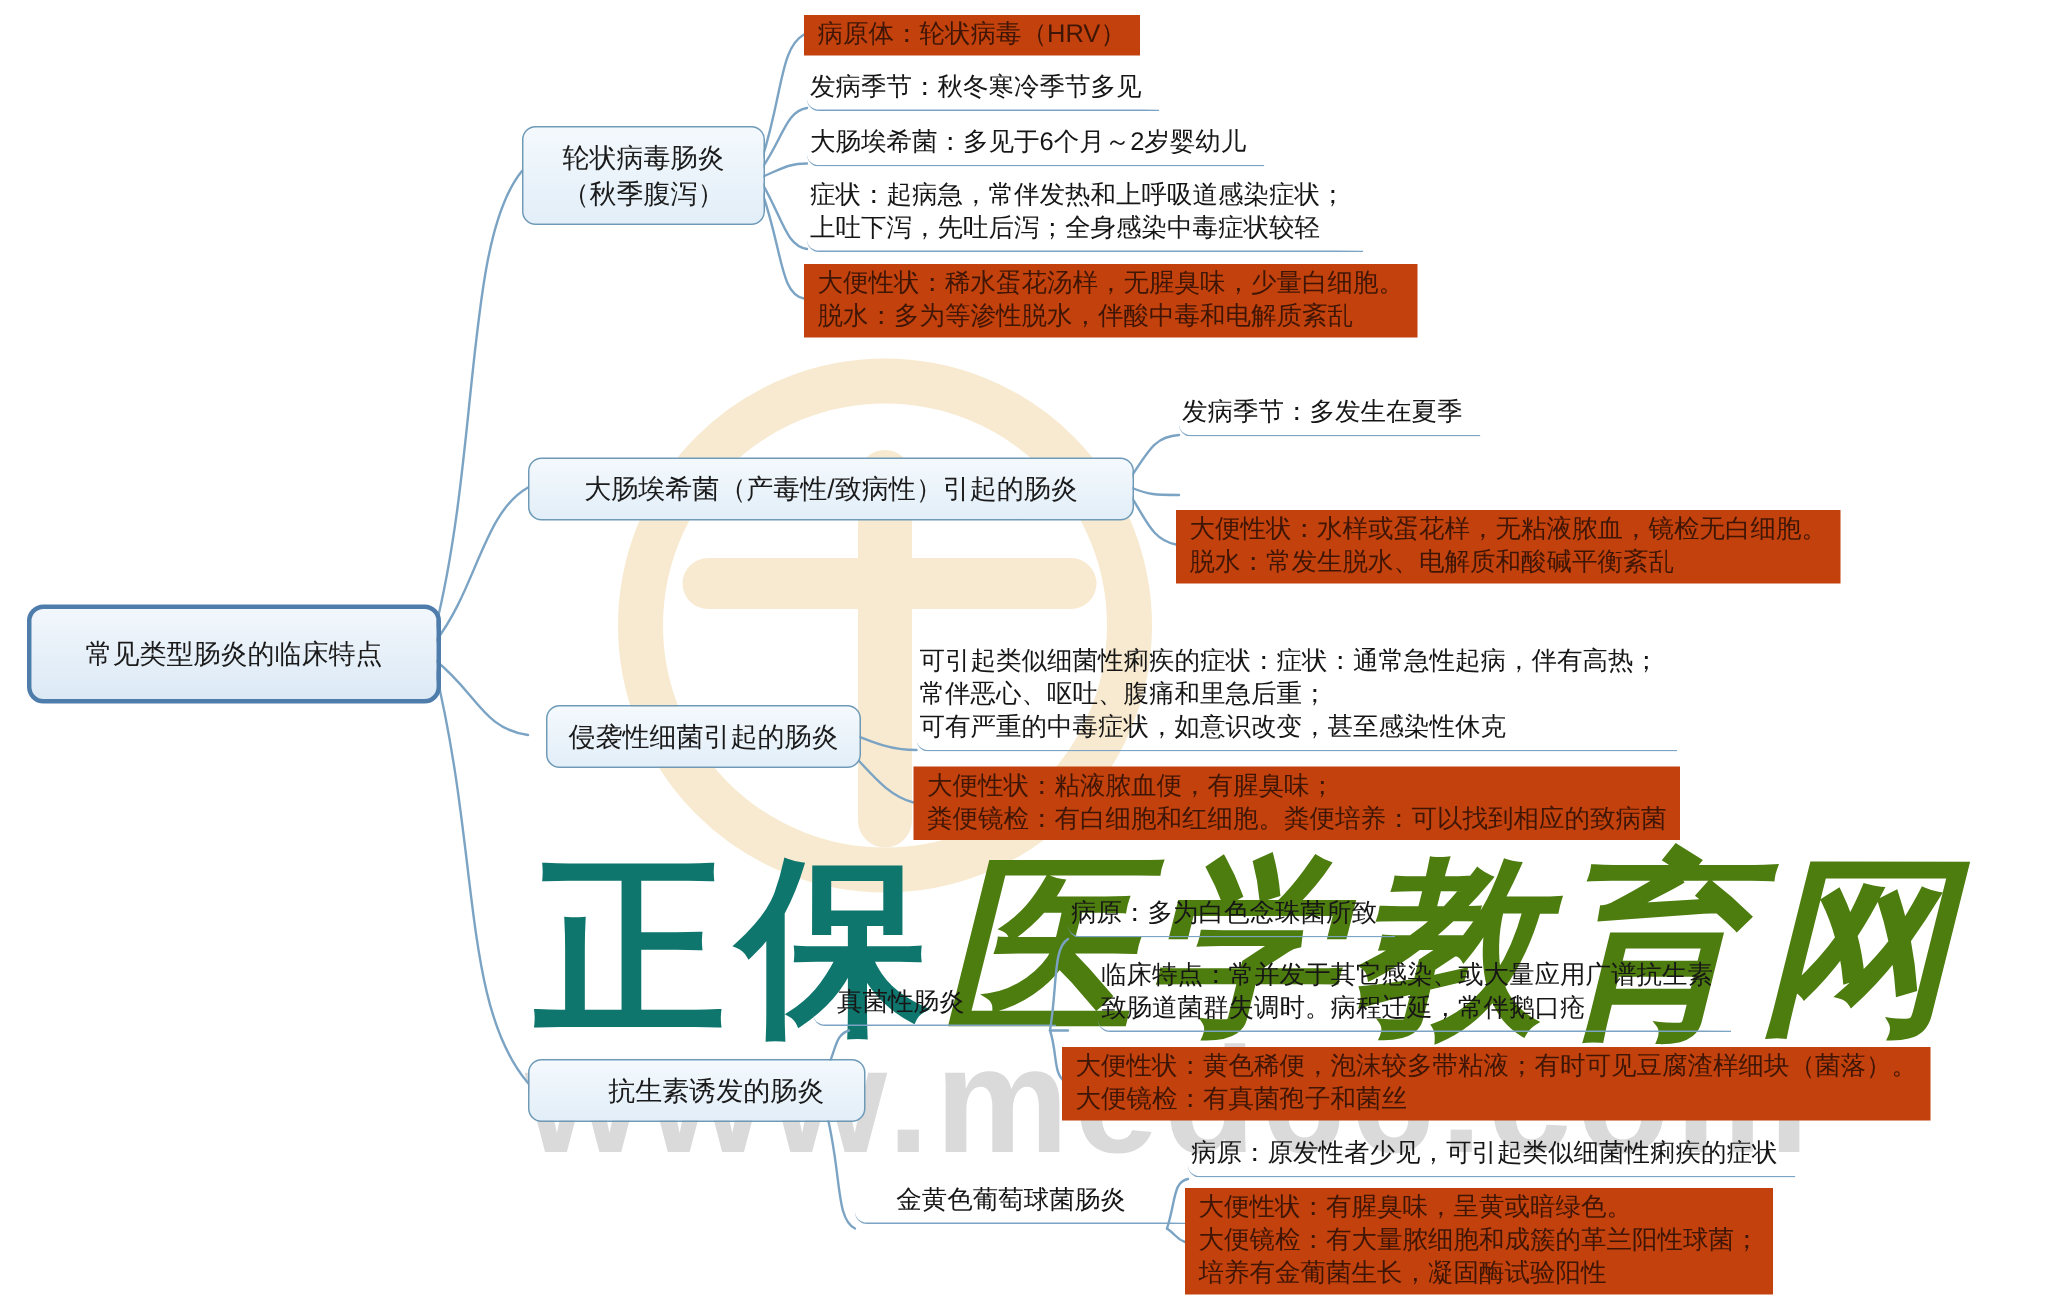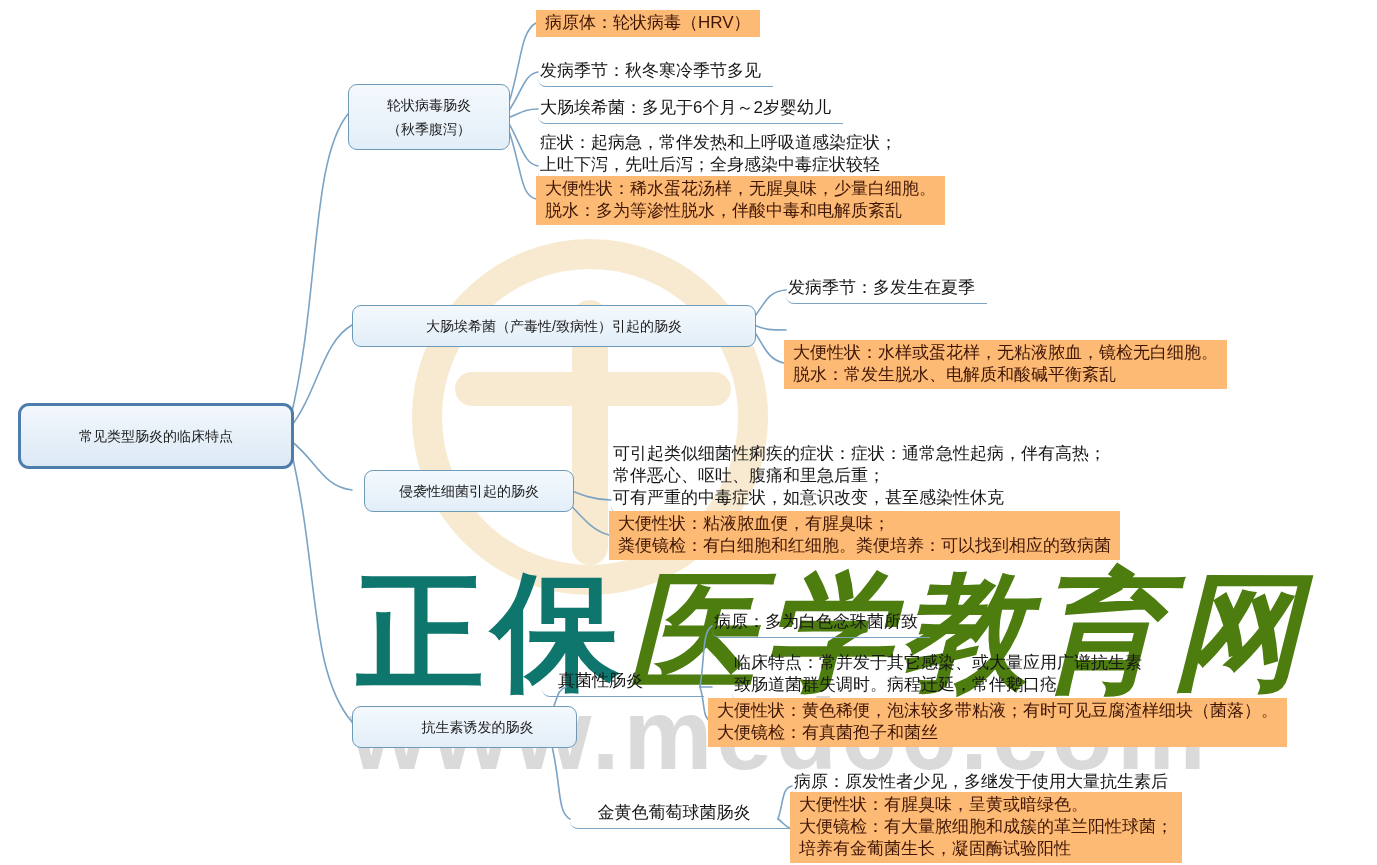--- a/index.html
+++ b/index.html
@@ -20,35 +20,35 @@
           color:#dadada;line-height:1;white-space:nowrap;}
 
   
   #connectors{position:absolute;left:0;top:0;z-index:1;}
   #connectors path{fill:none;stroke:#7ba3c4;stroke-width:1.6;stroke-linecap:round;}
 
   
   .node{position:absolute;display:flex;align-items:center;justify-content:center;
         text-align:center;border:1.5px solid #6e9ab8;border-radius:9px;
         background:linear-gradient(180deg,#f4f9fd 0%,#e2eef8 100%);
-        font-size:14px;color:#1b1b1b;z-index:2;white-space:pre-line;line-height:24px;}
+        font-size:18px;color:#1b1b1b;z-index:2;white-space:pre-line;line-height:24px;}
   #root{left:18px;top:403px;width:270px;height:60px;border-width:3px;border-color:#4e7dac;
         border-radius:11px;background:linear-gradient(180deg,#f2f7fc 0%,#dce9f5 100%);}
   #b1box{left:348px;top:84px;width:160px;height:64px;}
   #b2box{left:352px;top:305px;width:402px;height:40px;}
   #b3box{left:352px;top:470px;width:208px;height:40px;margin-left:12px;}
   #b4box{left:352px;top:706px;width:197px;height:40px;padding-left:26px;}
 
   
   .leaf{position:absolute;font-size:17px;line-height:22px;color:#161616;
         white-space:pre-line;z-index:2;}
   .ul{border-bottom:1.6px solid #7ba3c4;padding:1px 12px 4px 2px;
-      border-radius:0 0 0 8px;margin-top:13px;}
+      border-radius:0 0 0 8px;}
   .hl{position:absolute;font-size:17px;line-height:22px;z-index:2;white-space:pre-line;
-      background:#fdba74;color:#3f1606;padding:2px 9px 3px 9px;}
+      background:#c2410c;color:#3f1606;padding:2px 9px 3px 9px;}
 
   #b1l1{left:536px;top:10px;}
   #b1l2{left:538px;top:46px;}
   #b1l3{left:538px;top:83px;}
   #b1l4{left:538px;top:118px;}
   #b1l5{left:536px;top:176px;}
 
   #b2l1{left:786px;top:263px;}
   #b2l2{left:786px;top:303px;}
   #b2l3{left:784px;top:340px;}
@@ -141,18 +141,18 @@
 粪便镜检：有白细胞和红细胞。粪便培养：可以找到相应的致病菌</div>
 
   <div class="leaf ul" id="s1">真菌性肠炎</div>
   <div class="leaf ul" id="s1l1">病原：多为白色念珠菌所致</div>
   <div class="leaf ul" id="s1l2">临床特点：常并发于其它感染、或大量应用广谱抗生素
 致肠道菌群失调时。病程迁延，常伴鹅口疮</div>
   <div class="hl" id="s1l3">大便性状：黄色稀便，泡沫较多带粘液；有时可见豆腐渣样细块（菌落）。
 大便镜检：有真菌孢子和菌丝</div>
 
   <div class="leaf ul" id="s2">金黄色葡萄球菌肠炎</div>
-  <div class="leaf ul" id="s2l1">病原：原发性者少见，多继发于使用大量抗生素后</div>
+  <div class="leaf ul" id="s2l1">病原：原发性者少见，可引起类似细菌性痢疾的症状</div>
   <div class="hl" id="s2l2">大便性状：有腥臭味，呈黄或暗绿色。
 大便镜检：有大量脓细胞和成簇的革兰阳性球菌；
 培养有金葡菌生长，凝固酶试验阳性</div>
 
 </div>
 
 </body></html>

